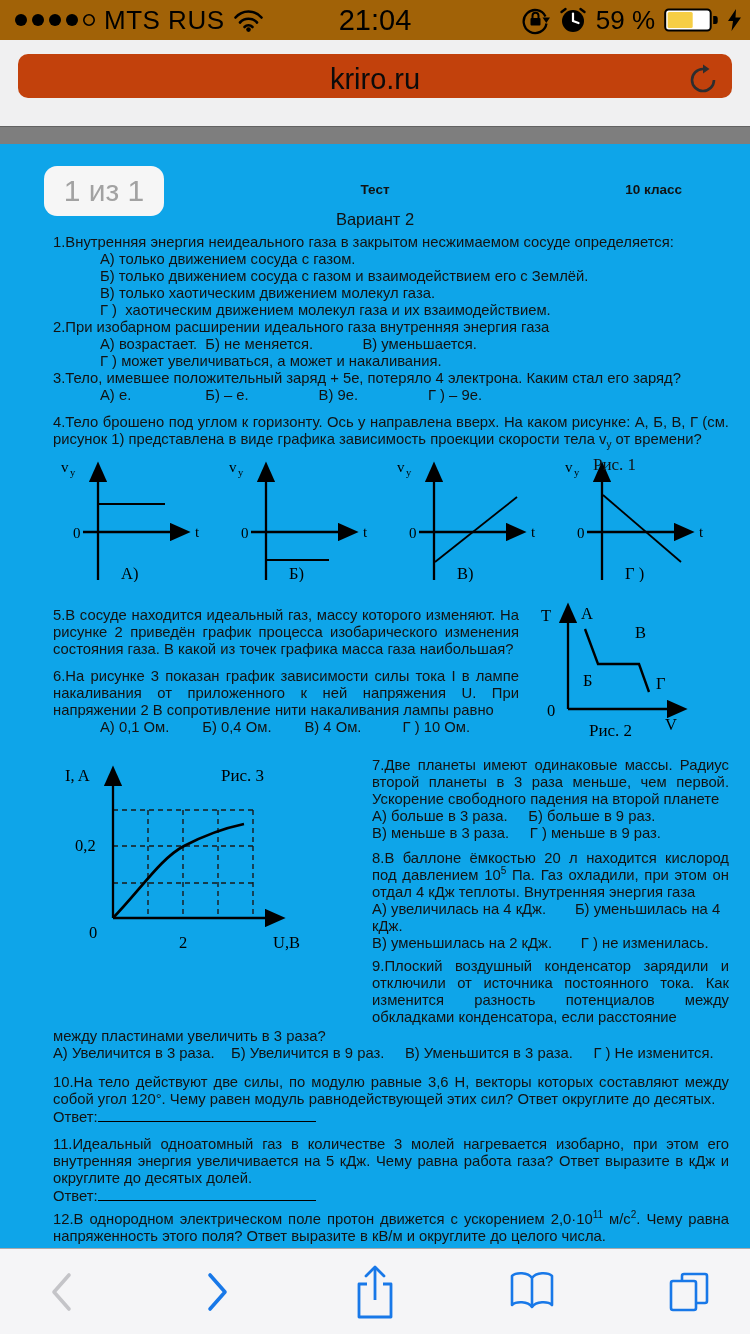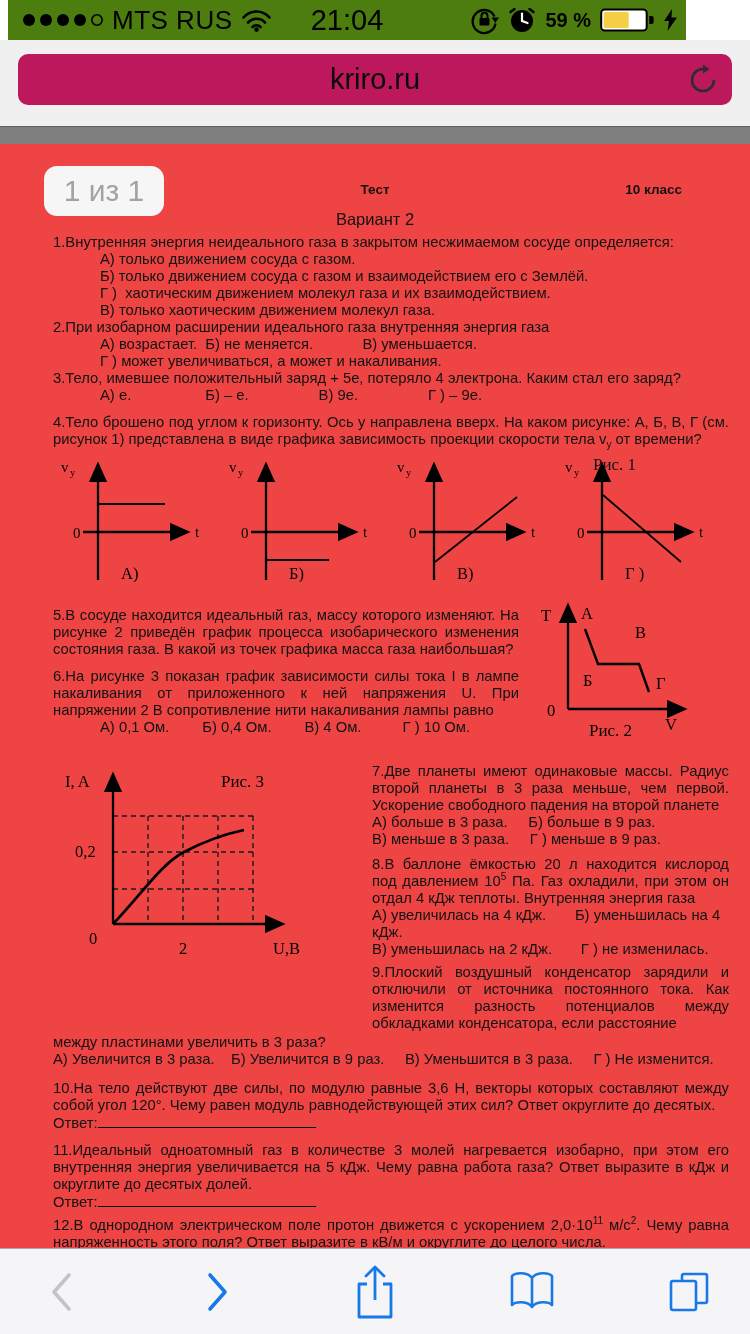--- a/index.html
+++ b/index.html
@@ -1,56 +1,56 @@
 <!DOCTYPE html>
 <html><head>
 <meta charset="utf-8">
 <style>
   html,body{margin:0;padding:0;}
   body{width:750px;height:1334px;position:relative;background:#fff;
        font-family:"Liberation Sans",sans-serif;overflow:hidden;}
 
   
-  .status-bar{position:absolute;top:0;left:8px;width:678px;height:40px;background:#4d7c0f;}
+  .status-bar{position:absolute;top:0;left:0;width:750px;height:40px;background:#a16207;}
   .sb-left{position:absolute;left:14px;top:0;height:40px;display:flex;align-items:center;gap:8px;}
   .sb-center{position:absolute;left:0;right:0;top:0;height:40px;text-align:center;
              font-size:29px;font-weight:normal;line-height:40px;color:#000;}
   .sb-right{position:absolute;right:8px;top:0;height:40px;display:flex;align-items:center;gap:9px;}
   .carrier{font-size:26px;color:#000;letter-spacing:.5px;}
-  .pct{font-size:20px;color:#000;font-weight:bold;}
+  .pct{font-size:26px;color:#000;}
 
   
   .addr{position:absolute;top:40px;left:0;width:750px;height:86px;background:#f0f0f1;
         border-bottom:1px solid #c9c9cb;}
-  .url-field{position:absolute;top:14px;left:18px;right:18px;height:51px;background:#be185d;
+  .url-field{position:absolute;top:14px;left:18px;right:18px;height:44px;background:#c2410c;
              border-radius:10px;}
   .url-text{position:absolute;left:0;right:0;top:0;text-align:center;font-size:29px;
             line-height:51px;color:#0b0b0b;}
   .reload-btn{position:absolute;right:13px;top:10px;width:32px;height:32px;}
 
   
   .band{position:absolute;top:126px;left:0;width:750px;height:18px;background:#7e7e7e;
         border-top:1px solid #626262;}
 
   
-  .doc{position:absolute;top:144px;left:0;width:750px;height:1104px;background:#ef4444;color:#121212;}
+  .doc{position:absolute;top:144px;left:0;width:750px;height:1104px;background:#0ea5e9;color:#121212;}
   .badge{position:absolute;left:44px;top:22px;width:120px;height:50px;background:#f6f6f6;
          border-radius:13px;text-align:center;line-height:50px;font-size:30px;color:#a2a2a2;}
   .doc-head{position:absolute;top:38px;left:0;right:0;text-align:center;
             font-size:13.5px;font-weight:bold;}
   .doc-grade{position:absolute;top:38px;right:68px;font-size:13.5px;font-weight:bold;text-align:right;}
   .variant{position:absolute;top:66px;left:0;right:0;text-align:center;font-size:16.5px;}
   .content{position:absolute;top:90px;left:53px;width:676px;font-size:14.8px;line-height:17px;}
   .q{margin:0;text-align:justify;}
   .opts{margin:0;padding-left:47px;white-space:pre-wrap;}
   .opts0{margin:0;white-space:pre-wrap;}
   sup{font-size:10px;line-height:0;}
   sub{font-size:10px;line-height:0;}
   .row{display:flex;}
-  .mt4{margin-top:10px;gap:36px;}.mt6{margin-top:6px;}.mt8{margin-top:8px;}
+  .mt4{margin-top:4px;gap:36px;}.mt6{margin-top:6px;}.mt8{margin-top:8px;}
   .mt10{margin-top:10px;}.mt12{margin-top:12px;}
   .ans{margin:0;}
   .ans-line{display:inline-block;width:218px;height:13px;border-bottom:1.6px solid #000;}
 
   
   .fig1-row{position:relative;display:flex;gap:18px;width:660px;}
   .ft{font-family:"Liberation Serif",serif;font-size:15px;fill:#000;}
   .ft2{font-family:"Liberation Serif",serif;font-size:16.5px;fill:#000;}
   .fcap{font-family:"Liberation Serif",serif;font-size:17px;fill:#000;}
   .fs{font-size:10.5px;}
@@ -134,22 +134,22 @@
   <div class="badge">1 из 1</div>
   <div class="doc-head">Тест</div>
   <div class="doc-grade">10 класс</div>
   <div class="variant">Вариант 2</div>
 
   <div class="content">
 
     <p class="q">1.Внутренняя энергия неидеального газа в закрытом несжимаемом сосуде определяется:</p>
     <p class="opts">А) только движением сосуда с газом.</p>
     <p class="opts">Б) только движением сосуда с газом и взаимодействием его с Землёй.</p>
+    <p class="opts">В) только хаотическим движением молекул газа.</p>
     <p class="opts">Г )  хаотическим движением молекул газа и их взаимодействием.</p>
-    <p class="opts">В) только хаотическим движением молекул газа.</p>
 
     <p class="q">2.При изобарном расширении идеального газа внутренняя энергия газа</p>
     <p class="opts">А) возрастает.  Б) не меняется.            В) уменьшается.</p>
     <p class="opts">Г ) может увеличиваться, а может и накаливания.</p>
 
     <p class="q">3.Тело, имевшее положительный заряд  + 5е, потеряло 4 электрона. Каким стал его заряд?</p>
     <p class="opts">А) е.                  Б) – е.                 В) 9е.                 Г ) – 9е.</p>
 
     <p class="q mt10"><span>4.Тело брошено под углом к горизонту. Ось у направлена вверх. На каком рисунке: А, Б, В, Г (см. рисунок 1) представлена в виде графика зависимость проекции скорости тела  v</span><sub>y</sub><span> от времени?</span></p>
 

